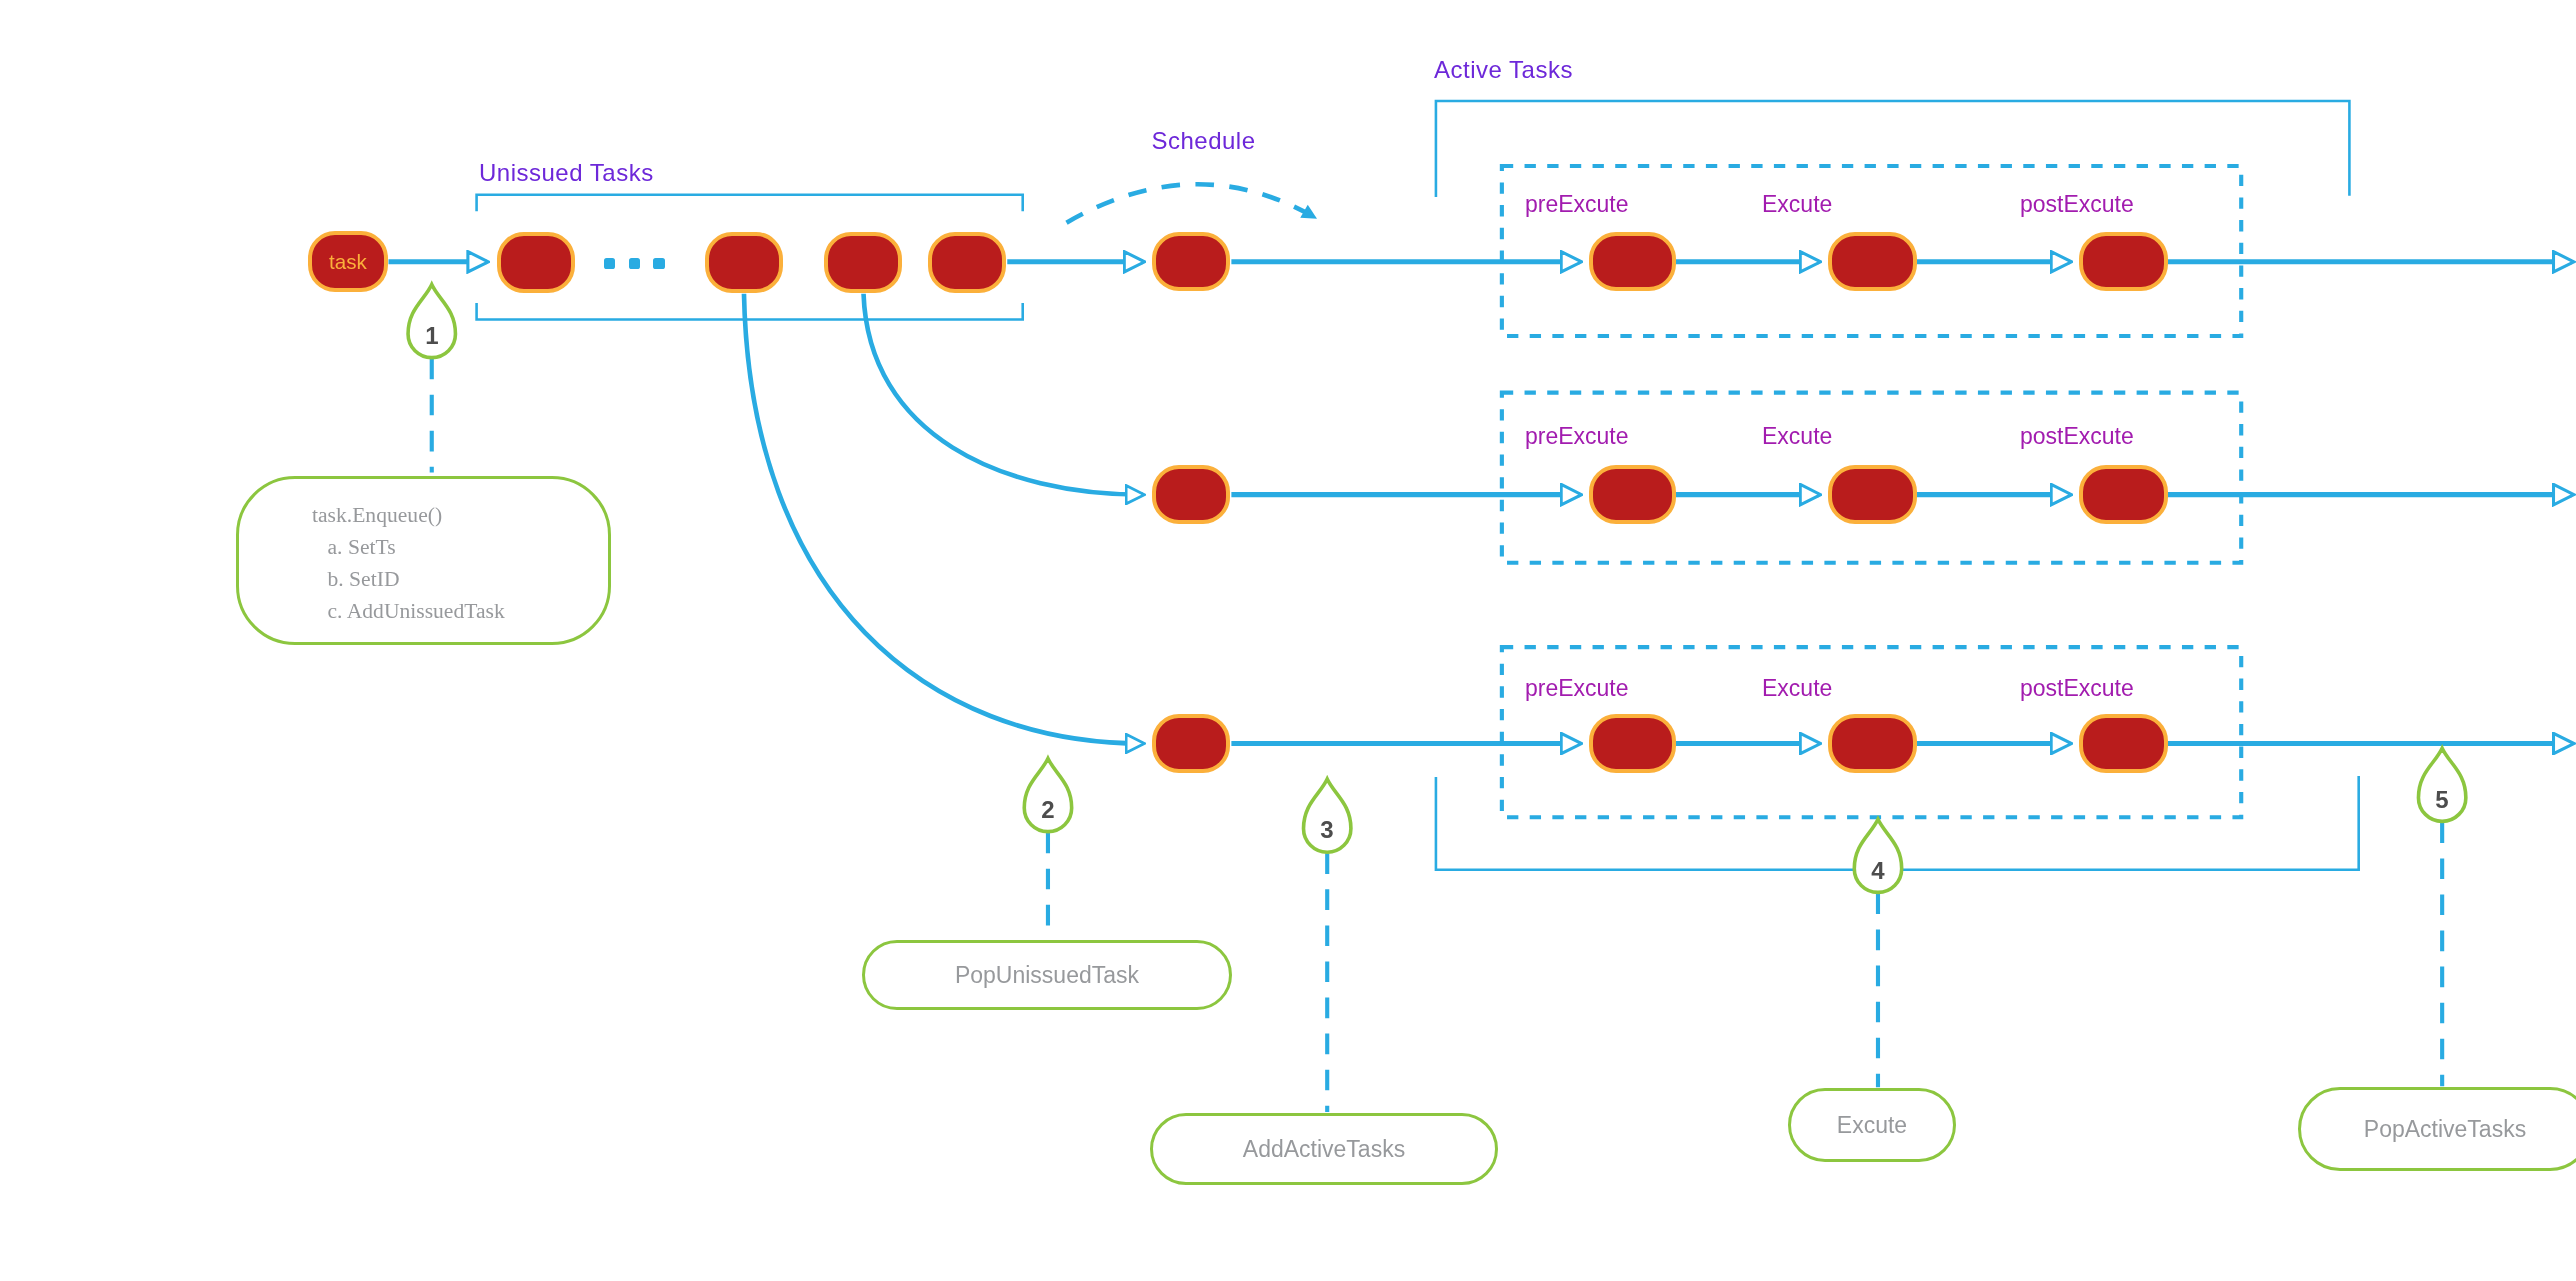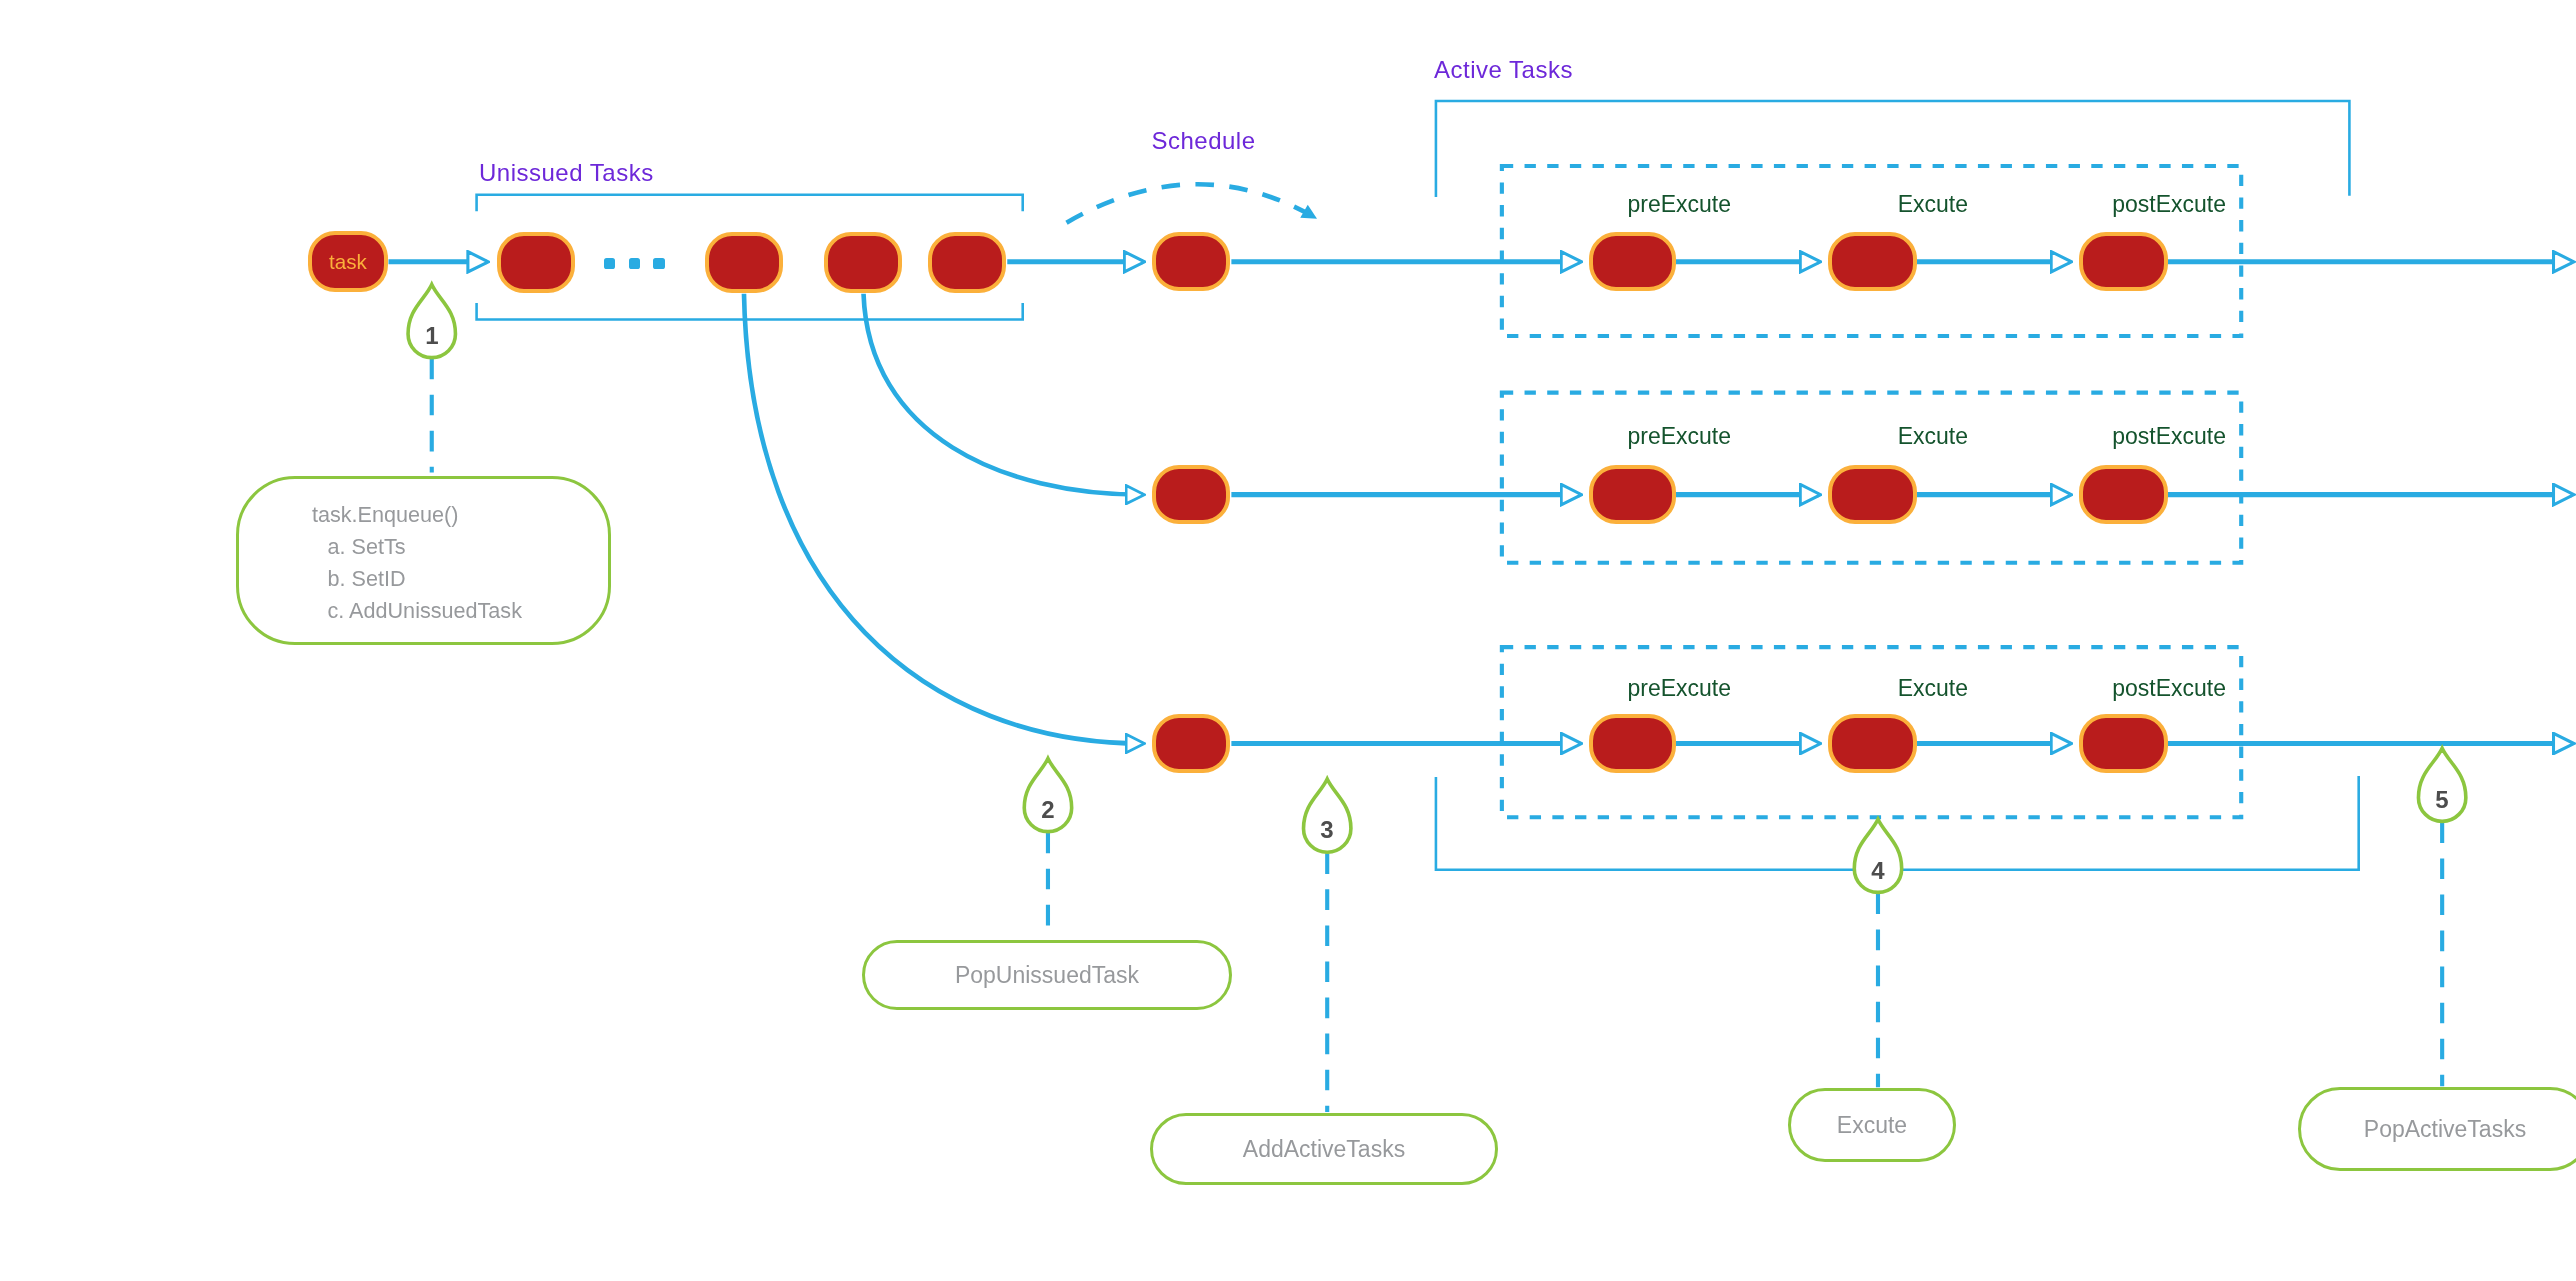--- a/index.html
+++ b/index.html
@@ -7,38 +7,38 @@
     position:relative; width:3114px; height:1282px; background:#ffffff;
     font-family:"Liberation Sans", sans-serif; overflow:hidden;
   }
   #wires { position:absolute; left:0; top:0; }
 
   .sec-label {
     position:absolute; color:#6d28d9; font-size:24px; letter-spacing:0.5px;
     white-space:nowrap;
   }
   .stage-label {
-    position:absolute; width:206px; text-align:right; color:#14532d;
+    position:absolute; width:206px; text-align:left; color:#a21caf;
     font-size:23px; white-space:nowrap;
   }
   .node {
     position:absolute; box-sizing:border-box; background:#b91c1c;
     border:4.6px solid #fbb03b; border-radius:27px;
     display:flex; align-items:center; justify-content:center;
   }
   .node .node-text { color:#fbb03b; font-size:20.6px; }
   .ellipsis { position:absolute; display:flex; gap:13.4px; }
   .ellipsis .dot { width:11.3px; height:11.3px; background:#29abe2; border-radius:2.6px; }
   .callout {
     position:absolute; box-sizing:border-box; background:#ffffff;
     border:3.1px solid #8cc63f; color:#97999c; font-size:23px;
     display:flex; align-items:center; justify-content:center; text-align:center;
     white-space:nowrap;
   }
-  .callout.multiline { display:block; text-align:left; }
+  .callout.multiline { display:block; text-align:left;font-family:Liberation Serif, serif; }
   .callout.multiline .line { line-height:32px; }
   .callout.multiline .indent { margin-left:15.5px; }
   .marker-num {
     position:absolute; width:41px; height:31px; margin-left:-20.6px; margin-top:-15.5px;
     text-align:center; line-height:31px; color:#4d4d4d;
     font-size:24px; font-weight:bold;
   }
 </style>
 </head>
 <body>

